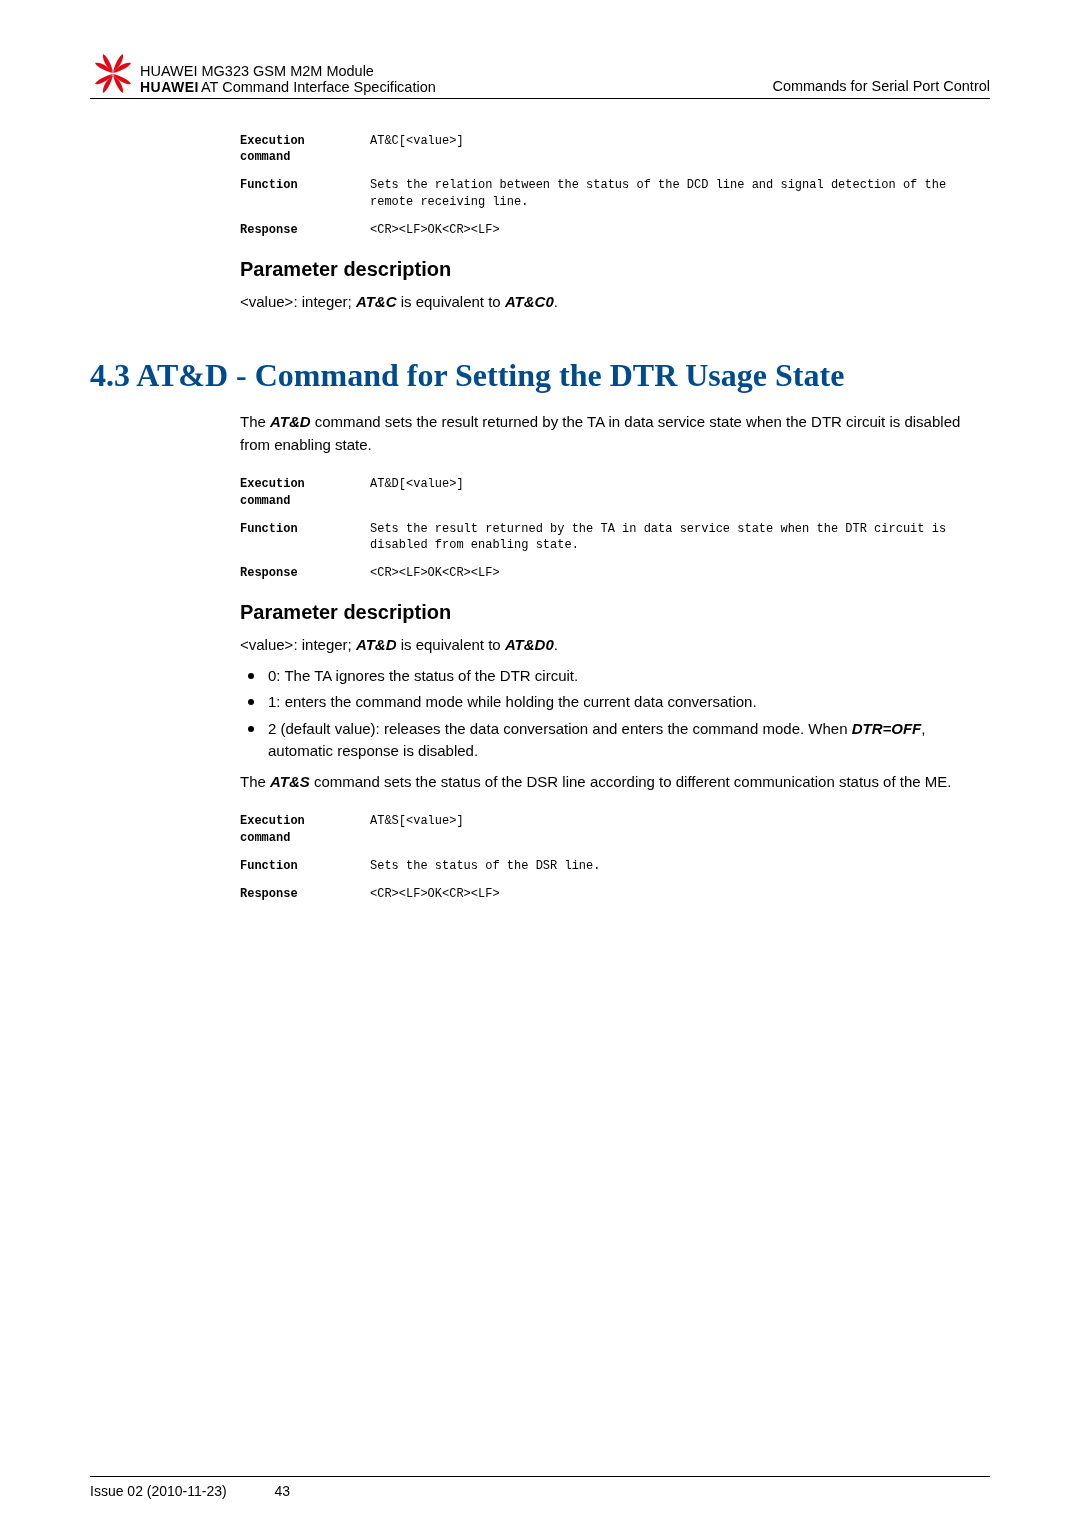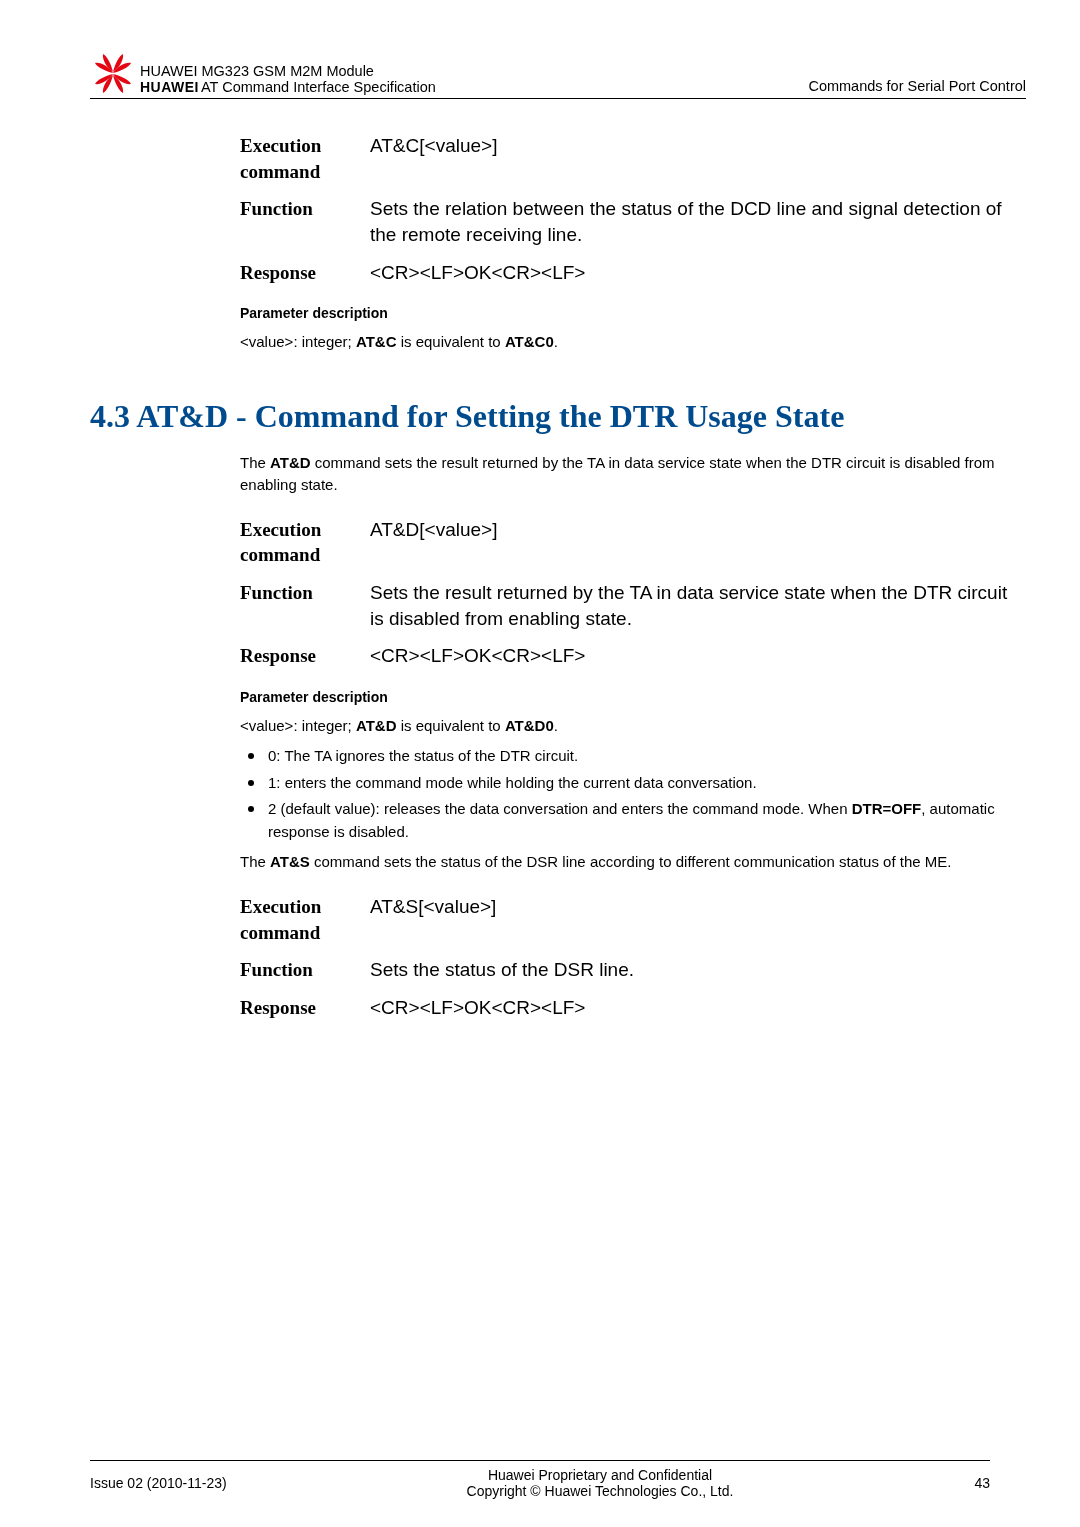--- a/index.html
+++ b/index.html
@@ -5,21 +5,21 @@
   * { box-sizing: border-box; margin: 0; padding: 0; }
   body {
     width: 1080px;
     height: 1527px;
     background: #fff;
     font-family: Arial, Helvetica, sans-serif;
     color: #000;
     position: relative;
   }
   .page {
-    padding: 50px 54px 60px 90px;
+    padding: 50px 90px 60px 90px;
   }
   .header-row {
     display: flex;
     align-items: flex-end;
     justify-content: space-between;
     border-bottom: 1px solid #000;
     padding-bottom: 2px;
     margin-bottom: 28px;
   }
   .header-left {
@@ -61,32 +61,33 @@
     margin-right: 10px;
   }
   .def-table {
     width: 100%;
     border-collapse: collapse;
     margin-bottom: 14px;
   }
   .def-table td {
     vertical-align: top;
     padding: 6px 8px 6px 0;
-    font-size: 19px;
+    font-size: 12px;
     line-height: 1.35;
+    font-family: Liberation Mono, monospace;
   }
   .def-label {
     width: 130px;
     font-family: Georgia, 'Times New Roman', serif;
     font-weight: bold;
     font-size: 15px;
   }
   .section-sub {
     font-weight: bold;
-    font-size: 14px;
+    font-size: 20px;
     margin-top: 3px;
     margin-bottom: 10px;
   }
   .body-line {
     font-size: 15px;
     line-height: 1.5;
     margin-bottom: 8px;
   }
   ul.bullets {
     list-style: none;
@@ -134,21 +135,21 @@
     display: flex;
     align-items: center;
     font-size: 14px;
   }
   .footer-center {
     text-align: center;
     flex: 1;
   }
   .footer-left { flex: 0 0 auto; min-width: 160px; text-align: left; }
   .footer-right { flex: 0 0 auto; min-width: 40px; text-align: right; }
-  b, .bold { font-weight: bold; }
+  b, .bold { font-weight: bold; font-style: italic; }
 </style>
 </head>
 <body>
 
 <div class="page">
 
   <div class="header-row">
     <div class="header-left">
       <div class="logo">
         <svg viewBox="0 0 46 46" width="46" height="46">
@@ -253,18 +254,14 @@
         <td>&lt;CR&gt;&lt;LF&gt;OK&lt;CR&gt;&lt;LF&gt;</td>
       </tr>
     </tbody>
       </table>
   </div>
 
 </div>
 
 <div class="footer">
   <div class="footer-left">Issue 02 (2010-11-23)</div>
-  <div class="footer-center">
-    <div>Huawei Proprietary and Confidential</div>
-    <div>Copyright © Huawei Technologies Co., Ltd.</div>
-  </div>
   <div class="footer-right">43</div>
 </div>
 
 </body></html>

